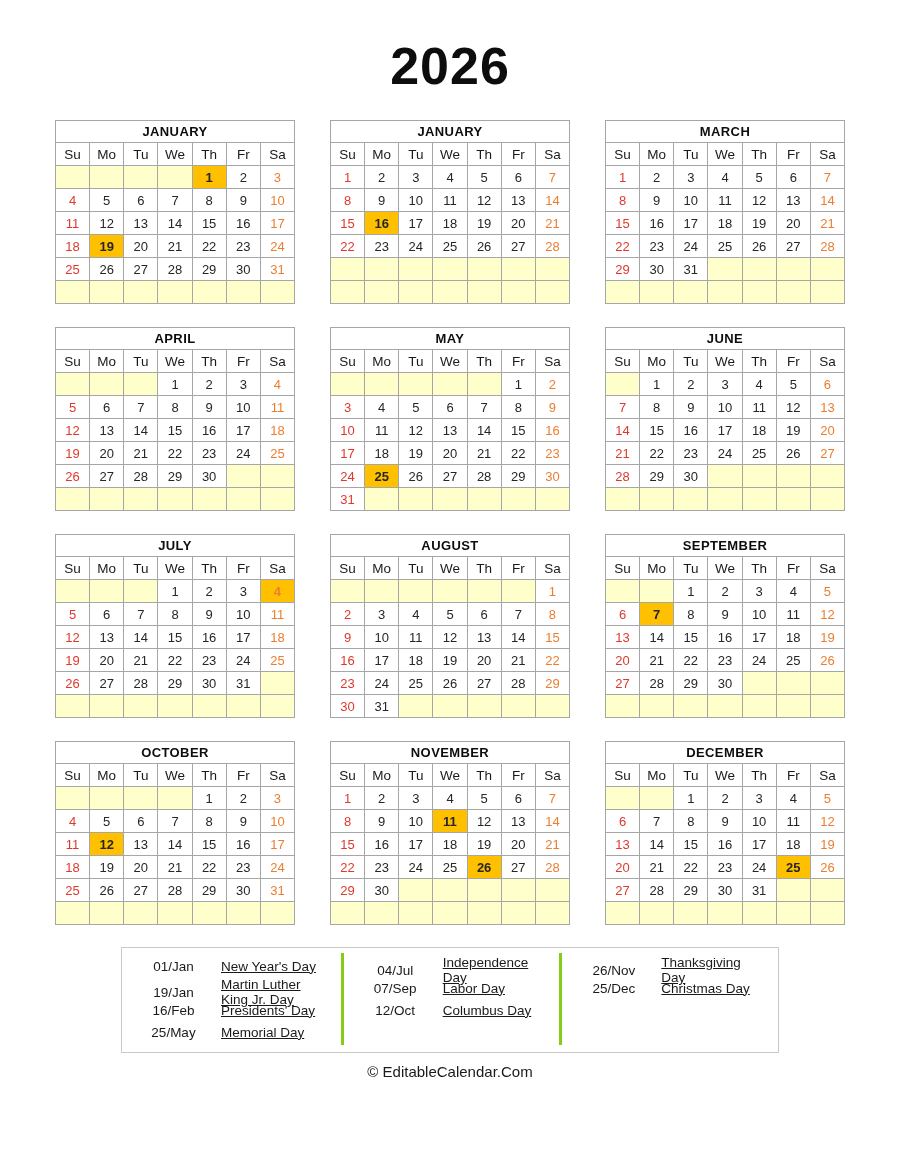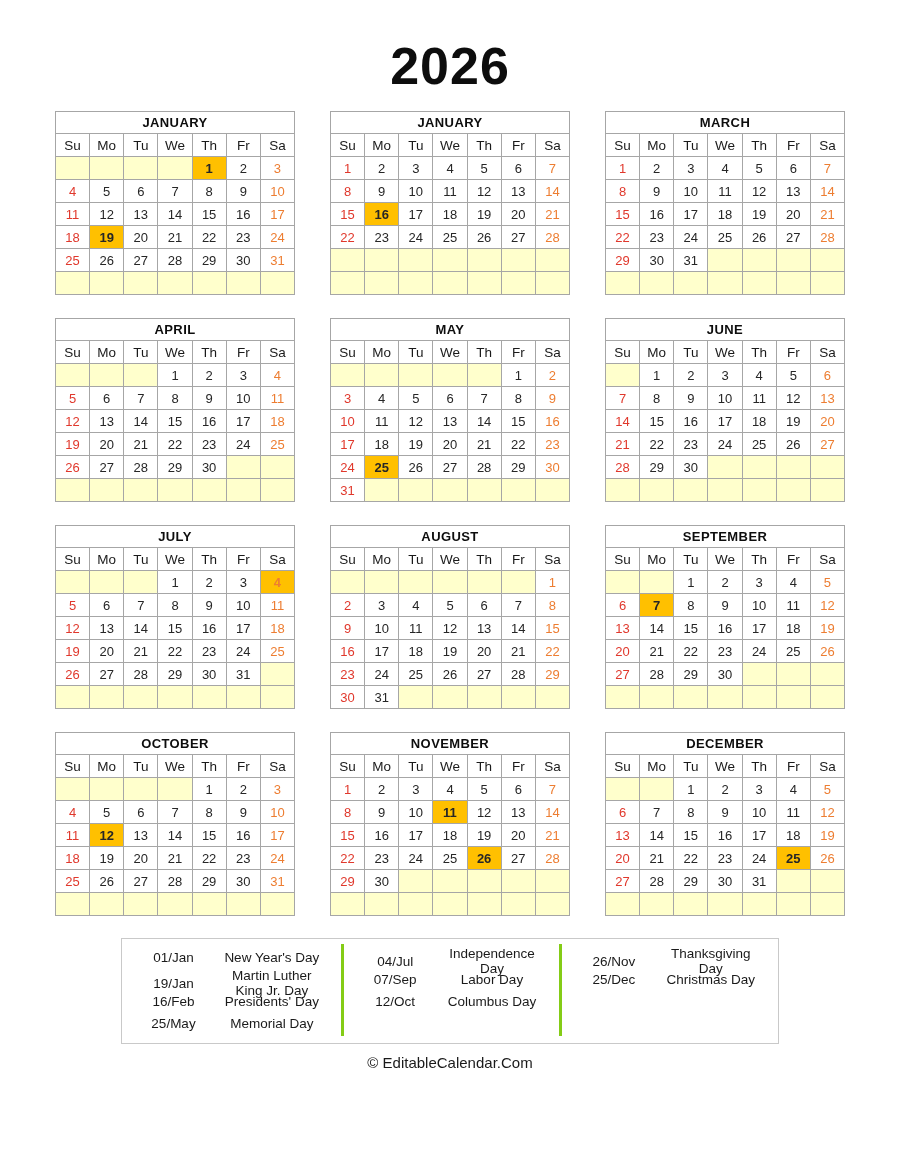--- a/index.html
+++ b/index.html
@@ -14,21 +14,21 @@
   body{
     width:900px;height:1165px;background:#FFFFFF;
     font-family:"Liberation Sans",sans-serif;color:#262626;
     position:relative;overflow:hidden;
   }
   .year-title{
     padding-top:36px;text-align:center;
     font-size:52px;font-weight:700;color:#0d0d0d;letter-spacing:1px;
   }
   .months{
-    width:790px;margin:15px auto 0;
+    width:790px;margin:24px auto 0;
     display:grid;grid-template-columns:repeat(3,240px);
     justify-content:space-between;row-gap:23px;
   }
   table.month{
     width:240px;border-collapse:collapse;table-layout:fixed;
   }
   table.month th,table.month td{
     border:1px solid var(--grid);text-align:center;vertical-align:middle;
     font-size:13px;
   }
@@ -50,21 +50,21 @@
     display:grid;grid-template-columns:1fr 1fr 1fr;
     padding:5px 0 7px;min-height:98px;background:#fff;
   }
   .legend-col{padding:2px 4px;}
   .legend-col + .legend-col{border-left:3px solid #84cc16;}
   .legend-entry{
     display:grid;grid-template-columns:95px 1fr;
     height:22px;align-items:center;font-size:13.5px;color:#1a1a1a;
   }
   .legend-date{text-align:center;}
-  .legend-name{text-align:center;padding-right:14px;}
+  .legend-name{padding-right:14px;text-decoration:underline;}
   .footer{
     margin-top:10px;text-align:center;font-size:15px;color:#1a1a1a;
   }
 </style>
 </head>
 <body>
 
 <div class="year-title">2026</div>
 
 <div class="months">

